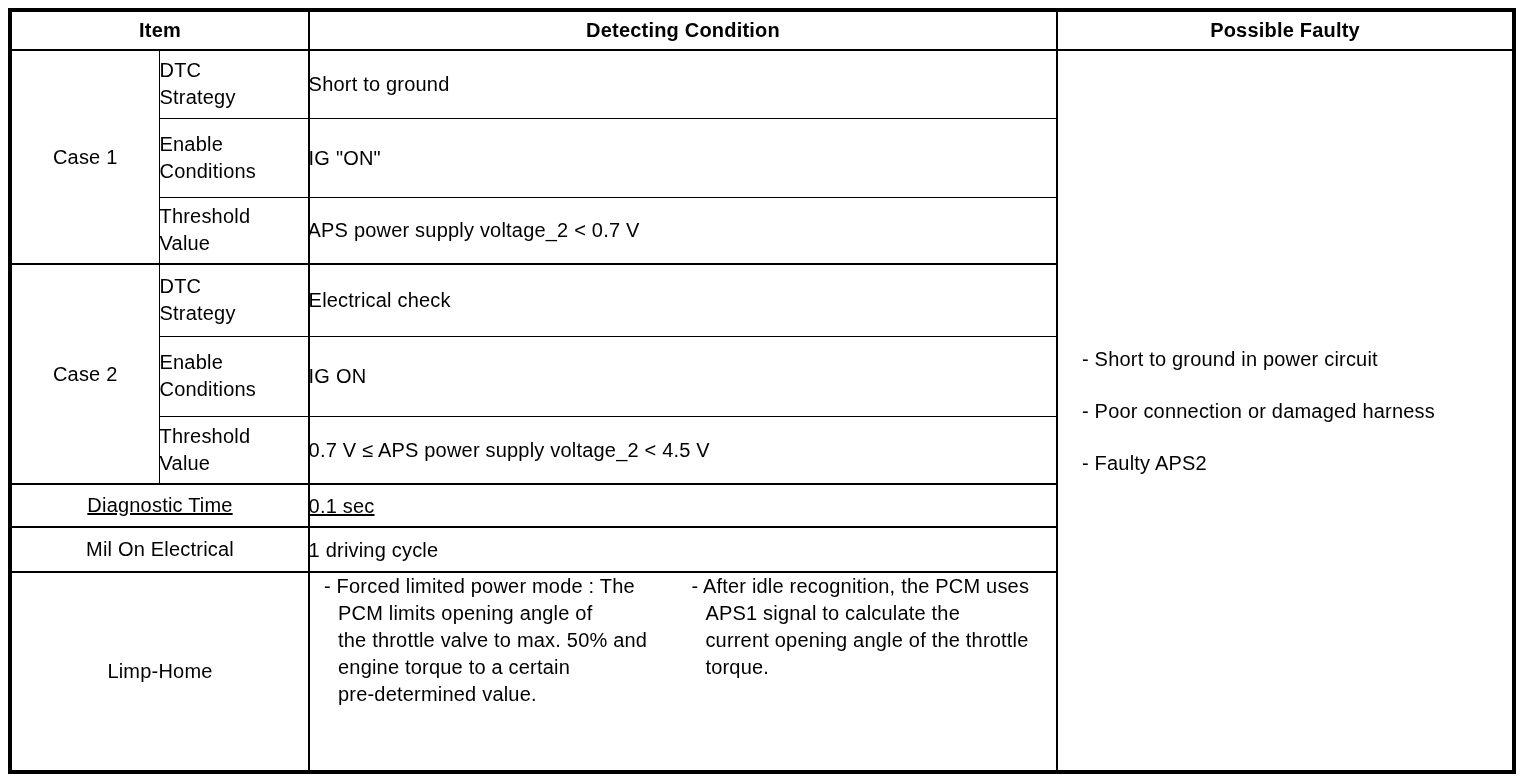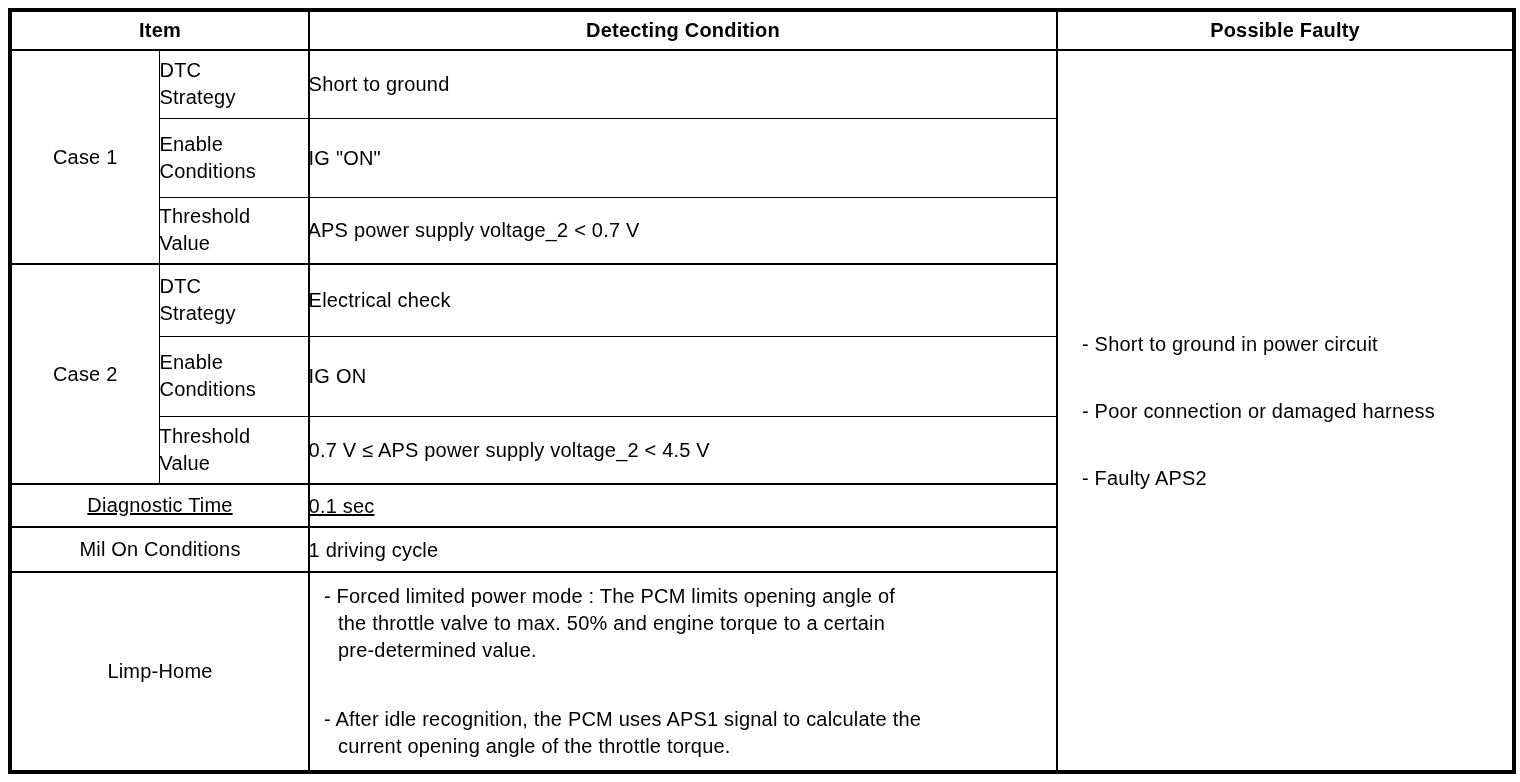--- a/index.html
+++ b/index.html
@@ -50,33 +50,33 @@
     padding: 6px 10px 6px 28px;
     text-indent: -14px;
     white-space: pre-line;
     line-height: 26px;
   }
   .cause-cell { padding: 0; }
   .cause-list {
     display: flex;
     flex-direction: column;
     justify-content: center;
-    gap: 41px;
+    gap: 26px;
     padding-left: 24px;
     height: 100%;
   }
   .cause-item {
     line-height: 26px;
     padding-left: 14px;
     text-indent: -14px;
   }
   .limp-cell { padding: 0; }
   .limp-wrap {
     display: flex;
-    flex-direction: column;
+    flex-direction: row;
     justify-content: center;
     gap: 42px;
     height: 100%;
     padding: 0 10px 0 28px;
   }
   .limp-para {
     white-space: pre-line;
     line-height: 27px;
     padding-left: 0;
     text-indent: -14px;
@@ -151,21 +151,21 @@
 Value</td>
     <td class="val v2 bb2">- 0.7 V ≤ APS power supply voltage_2 &lt; 4.5 V</td>
   </tr>
 
   <tr class="r-diag">
     <td colspan="2" class="item-label bb2">Diagnostic Time</td>
     <td class="val v2 bb2">- 0.1 sec</td>
   </tr>
 
   <tr class="r-mil">
-    <td colspan="2" class="item-label bb2">Mil On Conditions</td>
+    <td colspan="2" class="item-label bb2">Mil On Electrical</td>
     <td class="val v2 bb2">- 1 driving cycle</td>
   </tr>
 
   <tr class="r-limp">
     <td colspan="2" class="item-label">Limp-Home</td>
     <td class="limp-cell v2">
       <div class="limp-wrap">
         <div class="limp-para">- Forced limited power mode : The PCM limits opening angle of
 the throttle valve to max. 50% and engine torque to a certain
 pre-determined value.</div>

